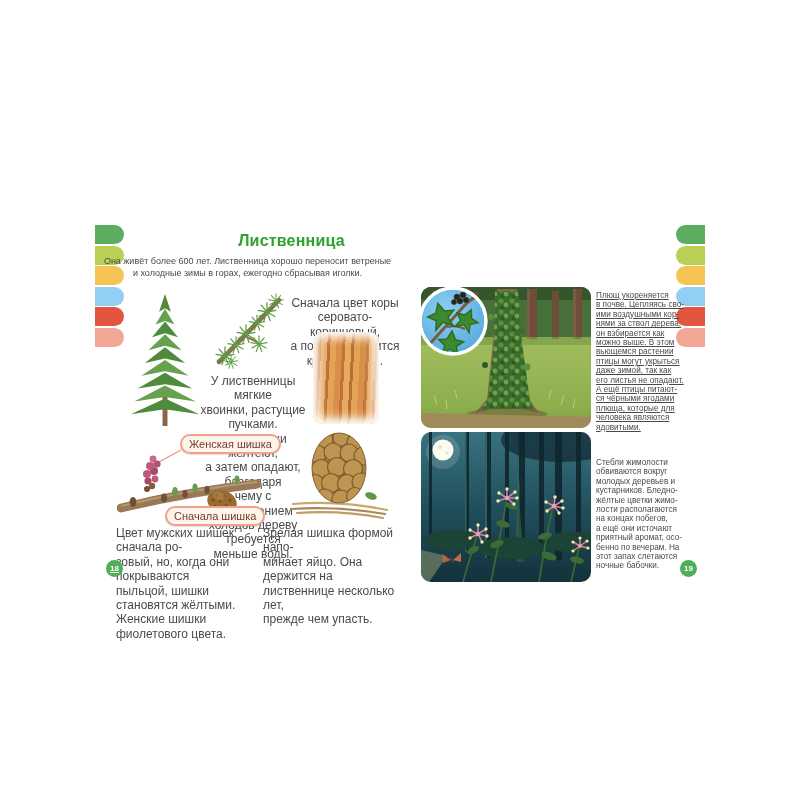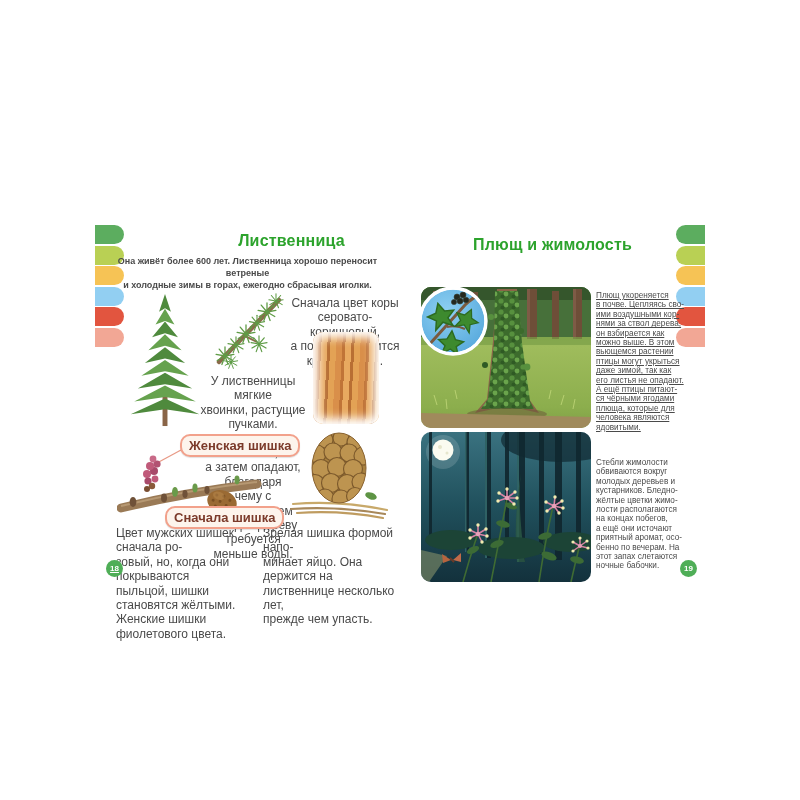--- a/index.html
+++ b/index.html
@@ -11,21 +11,21 @@
   .page-title{position:absolute;left:0;width:100%;text-align:center;
     font-size:16px;font-weight:bold;color:#2ca32c;letter-spacing:.2px;}
   .intro{position:absolute;width:100%;text-align:center;font-size:9px;line-height:1.35;color:#4a4a4a;}
   .caption{font-size:12px;line-height:1.2;color:#4a4a4a;}
   .tabs{position:absolute;top:0;height:100%;width:34px;}
   .tabs.left-edge{left:0;} .tabs.right-edge{right:0;}
   .tab{position:absolute;width:29px;height:19px;}
   .tabs.left-edge .tab{left:0;border-radius:0 11px 11px 0;}
   .tabs.right-edge .tab{right:0;border-radius:11px 0 0 11px;}
   .pill{position:absolute;background:#fdf4ec;border:2px solid #f2a18b;border-radius:10px;
-    padding:2px 7px;font-size:13px;font-weight:bold;color:#7b3a2a;white-space:nowrap;
+    padding:2px 7px;font-size:11px;font-weight:normal;color:#7b3a2a;white-space:nowrap;
     box-shadow:0 1px 1px rgba(0,0,0,.12);z-index:5;}
   .pagenum{position:absolute;width:17px;height:17px;border-radius:50%;background:#4fae57;
     color:#fff;font-size:8px;font-weight:bold;display:flex;align-items:center;justify-content:center;}
   .bark{position:absolute;left:218px;top:114px;width:66px;height:92px;border-radius:10px;
     background:
       repeating-linear-gradient(93deg,#d98f4a 0 6px,#c07437 6px 9px,#e8a960 9px 15px,#b86f33 15px 18px,#e3a255 18px 24px);
     box-shadow:inset 0 0 10px 6px #fff;}
   .panel{position:absolute;border-radius:10px;overflow:hidden;}
   .sidetext{position:absolute;font-size:8.2px;line-height:9.4px;color:#4a4a4a;}
   svg{display:block;}
@@ -41,21 +41,21 @@
         <div class="tab" style="background: rgb(92, 173, 95); top: 7px;"></div>
         <div class="tab" style="background: rgb(185, 208, 84); top: 27.6px;"></div>
         <div class="tab" style="background: rgb(246, 195, 85); top: 48.2px;"></div>
         <div class="tab" style="background: rgb(146, 207, 242); top: 68.8px;"></div>
         <div class="tab" style="background: rgb(226, 85, 63); top: 89.4px;"></div>
         <div class="tab" style="background: rgb(242, 167, 149); top: 110px;"></div>
       </div>
 
     <div class="page-title" style="top:14px;padding-left:44px;">Лиственница</div>
 
-    <div class="intro pre" style="top:37px;font-weight:bold;">Она живёт более 600 лет. Лиственница хорошо переносит ветреные
+    <div class="intro pre" style="top:37px;">Она живёт более 600 лет. Лиственница хорошо переносит ветреные
 и холодные зимы в горах, ежегодно сбрасывая иголки.</div>
 
     <svg style="position:absolute;left:20px;top:72px;" width="100" height="138" viewBox="0 0 100 140">
       <rect x="47.5" y="100" width="5" height="38" fill="#8a6548"></rect>
       <path d="M50,110 L15.2,126 L50,121 L84.8,126 Z" fill="#4f8a3d"></path>
       <path d="M50,97 L18.8,113 L50,108.5 L81.2,113 Z" fill="#66a24e"></path>
       <path d="M50,84 L22.4,100 L50,95.5 L77.6,100 Z" fill="#4f8a3d"></path>
       <path d="M50,71 L26,87 L50,82.5 L74,87 Z" fill="#66a24e"></path>
       <path d="M50,58 L29.6,74 L50,69.5 L70.4,74 Z" fill="#4f8a3d"></path>
       <path d="M50,45 L33.2,61 L50,56.5 L66.8,61 Z" fill="#66a24e"></path>
@@ -207,21 +207,20 @@
 
     <div class="tabs right-edge">
         <div class="tab" style="background: rgb(92, 173, 95); top: 7px;"></div>
         <div class="tab" style="background: rgb(185, 208, 84); top: 27.6px;"></div>
         <div class="tab" style="background: rgb(246, 195, 85); top: 48.2px;"></div>
         <div class="tab" style="background: rgb(146, 207, 242); top: 68.8px;"></div>
         <div class="tab" style="background: rgb(226, 85, 63); top: 89.4px;"></div>
         <div class="tab" style="background: rgb(242, 167, 149); top: 110px;"></div>
       </div>
 
-    <div class="page-title" style="top:18px;">Плющ и жимолость</div>
 
 
     <div class="panel" style="left:21px;top:69px;width:170px;height:141px;">
       <svg width="170" height="141" viewBox="0 0 170 141">
         <defs>
           <linearGradient id="meadow" x1="0" y1="0" x2="0" y2="1">
             <stop offset="0" stop-color="#5c8a42"></stop>
               <stop offset=".42" stop-color="#9fbc5c"></stop>
             <stop offset=".85" stop-color="#8cae4d"></stop>
               <stop offset="1" stop-color="#7fa047"></stop>

